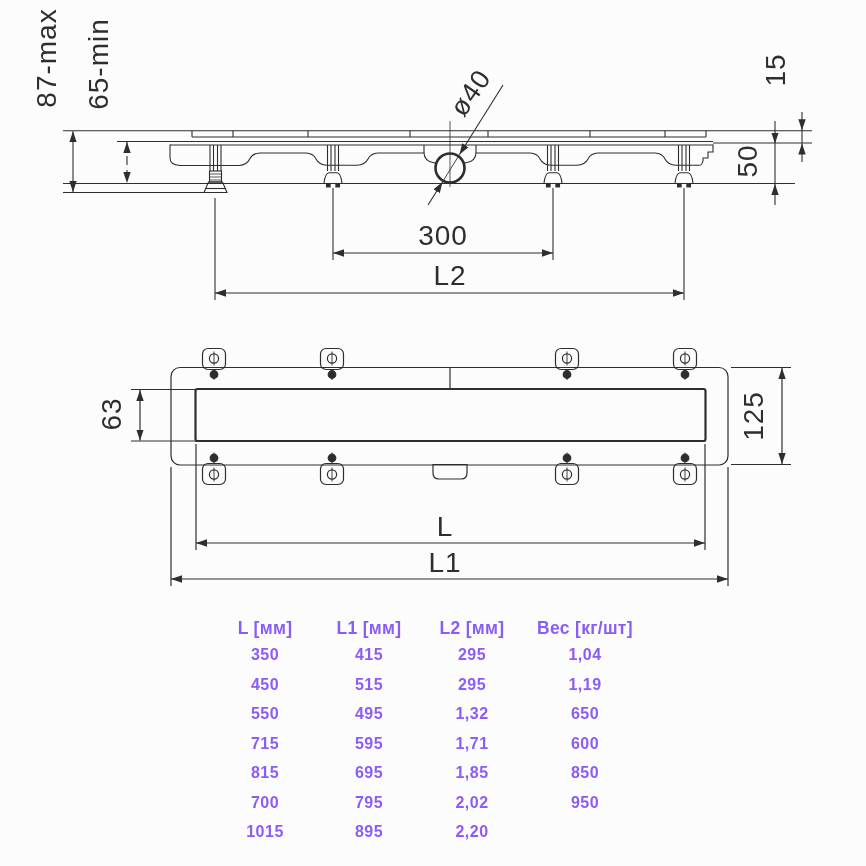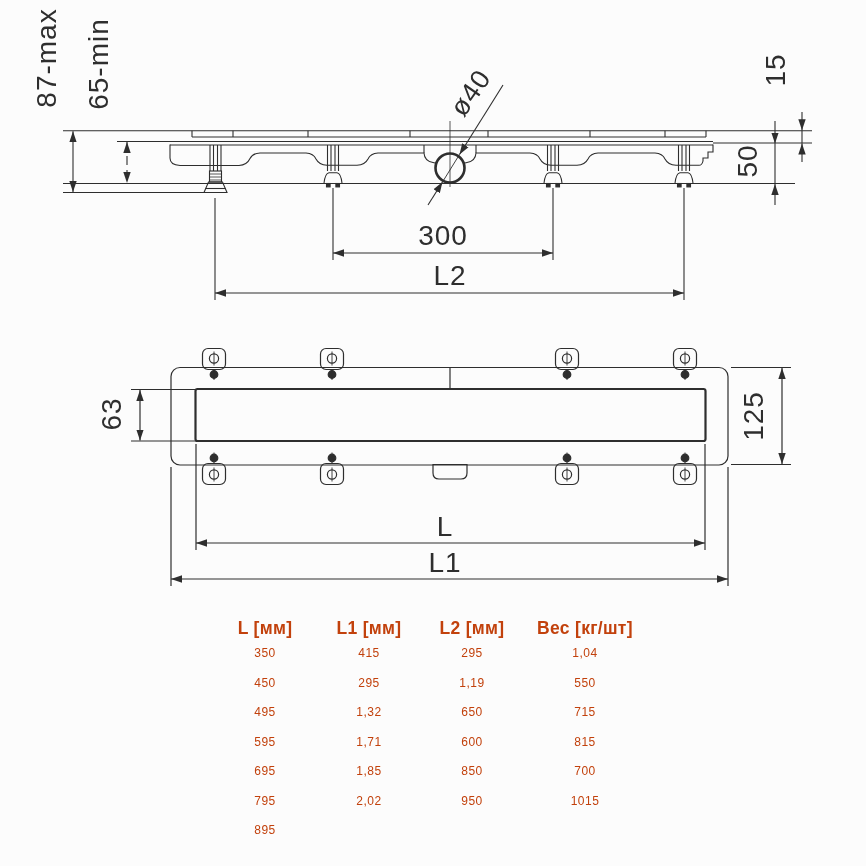--- a/index.html
+++ b/index.html
@@ -15,36 +15,36 @@
   svg text{
     fill:#2e2e2e;
     font-family:"Liberation Sans",sans-serif;
     letter-spacing:1px;
   }
   .dim-label{font-size:28px;}
   .dim-label-sm{font-size:27px;}
   
   .spec-table{
     position:absolute;left:212px;top:613px;width:434px;
-    color:#c2410c;
+    color:#8b5cf6;
   }
   .thead,.tbody{
     display:grid;
     grid-template-columns:106px 102px 104px 122px;
   }
   .hcell{
     height:33px;
     font-size:17.5px;font-weight:700;
     text-align:center;
     letter-spacing:.3px;
     padding-top:5px;box-sizing:border-box;
   }
   .tbody .cell{
     height:29.5px;
-    font-size:12px;font-weight:400;
+    font-size:16px;font-weight:700;
     text-align:center;
     letter-spacing:.5px;
   }
 </style>
 </head>
 <body>
 
 <div class="page">
 
 <svg width="866" height="608" viewBox="0 0 866 608">
@@ -307,36 +307,38 @@
     <div class="hcell">L1 [мм]</div>
     <div class="hcell">L2 [мм]</div>
     <div class="hcell">Вес [кг/шт]</div>
   </div>
   <div class="tbody">
         <div class="cell">350</div>
         <div class="cell">415</div>
         <div class="cell">295</div>
         <div class="cell">1,04</div>
         <div class="cell">450</div>
+        <div class="cell">515</div>
         <div class="cell">295</div>
         <div class="cell">1,19</div>
         <div class="cell">550</div>
         <div class="cell">495</div>
         <div class="cell">1,32</div>
         <div class="cell">650</div>
         <div class="cell">715</div>
         <div class="cell">595</div>
         <div class="cell">1,71</div>
         <div class="cell">600</div>
         <div class="cell">815</div>
         <div class="cell">695</div>
         <div class="cell">1,85</div>
         <div class="cell">850</div>
         <div class="cell">700</div>
         <div class="cell">795</div>
         <div class="cell">2,02</div>
         <div class="cell">950</div>
         <div class="cell">1015</div>
         <div class="cell">895</div>
+        <div class="cell">2,20</div>
       </div>
 </div>
 
 </div>
 
 </body></html>

